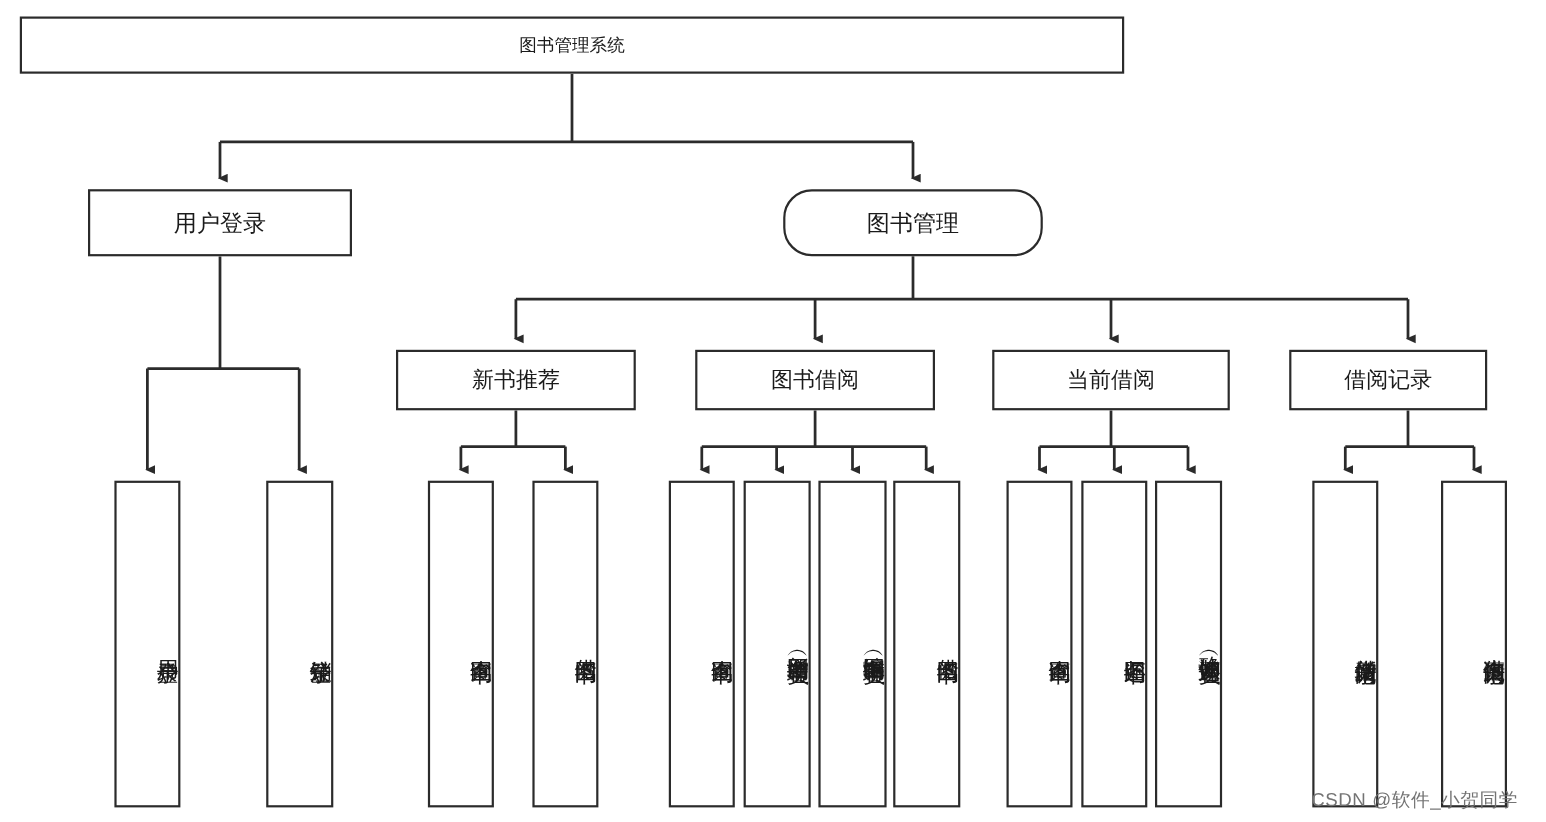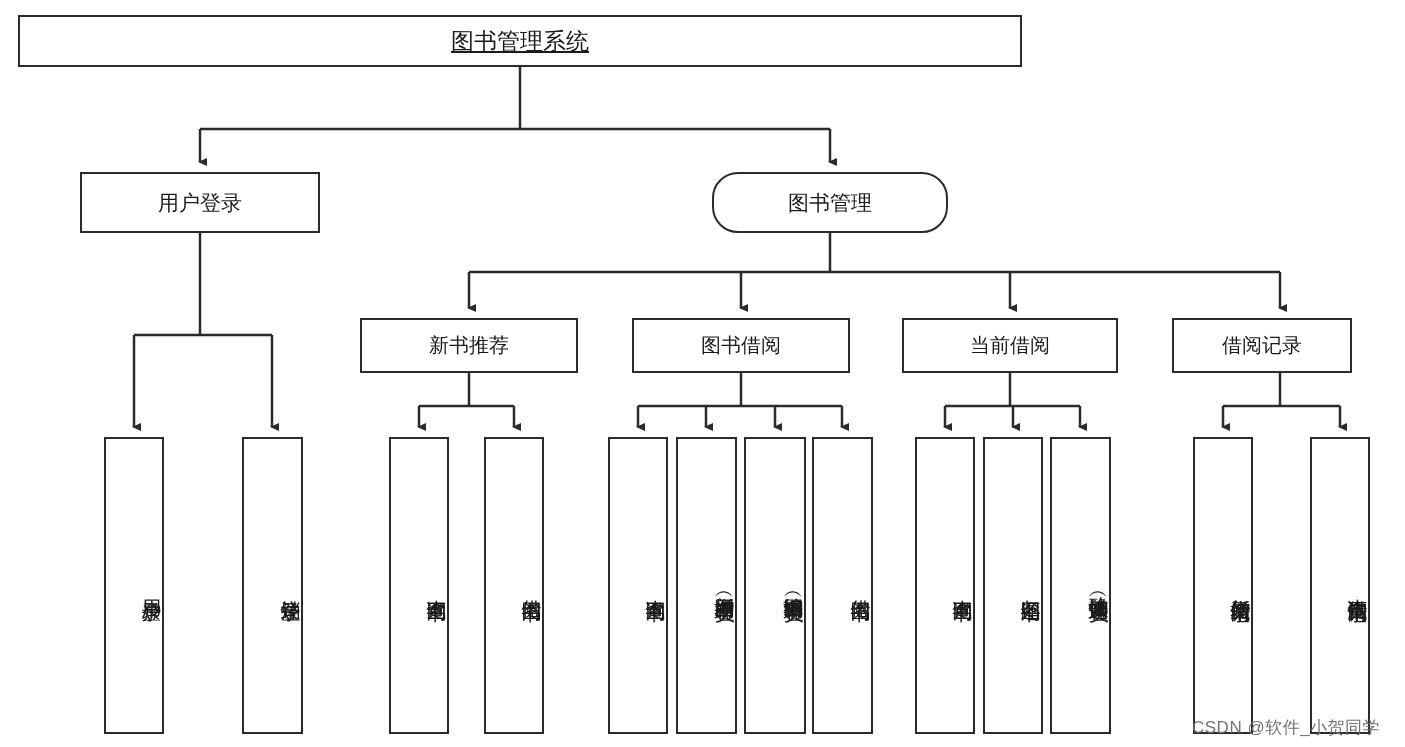--- a/index.html
+++ b/index.html
@@ -30,22 +30,21 @@
     box-sizing: border-box;
     border: 2px solid #2b2b2b;
     background: #ffffff;
     display: flex;
     align-items: center;
     justify-content: center;
     color: #1a1a1a;
     text-align: center;
   }
   .node.root {
-    font-size: 23px;
-    text-decoration: underline;
+    font-size: 16px;
   }
   .node.l1 {
     font-size: 21px;
   }
   .node.l2 {
     font-size: 20px;
   }
   .node.leaf {
     font-size: 20px;
     writing-mode: vertical-rl;

